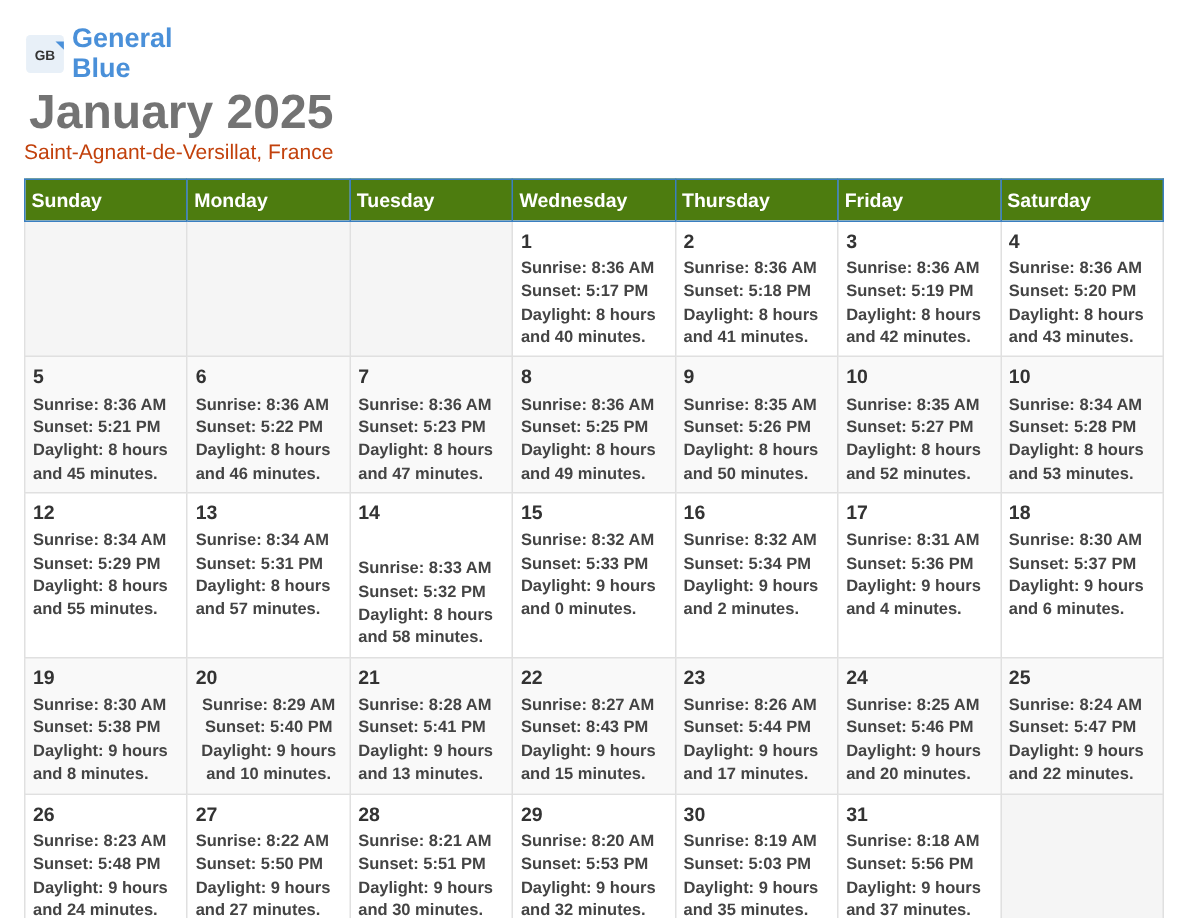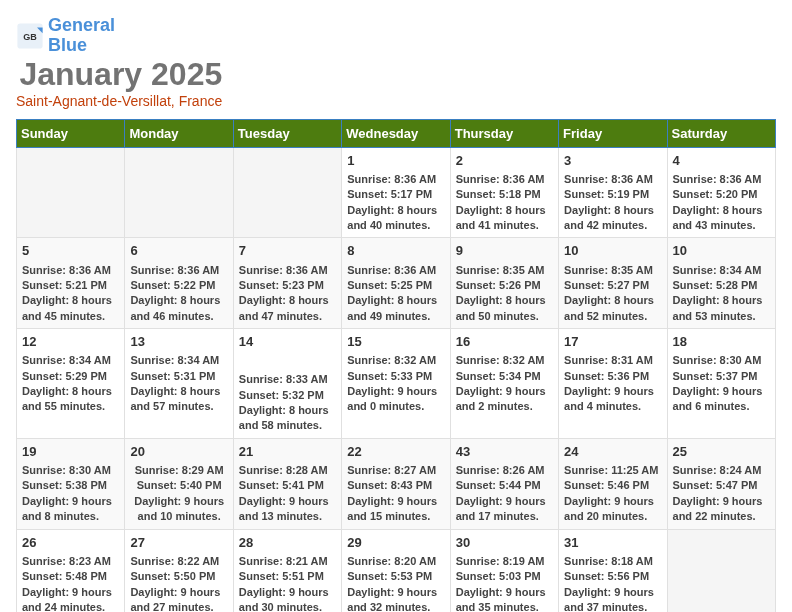--- a/index.html
+++ b/index.html
@@ -266,28 +266,28 @@
 Sunset: 5:41 PM
 Daylight: 9 hours and 13 minutes.</div>
         </td>
         <td>
           <span class="day-num">22</span>
           <div class="day-info" style="white-space: pre-line;">Sunrise: 8:27 AM
 Sunset: 8:43 PM
 Daylight: 9 hours and 15 minutes.</div>
         </td>
         <td>
-          <span class="day-num">43</span>
+          <span class="day-num">23</span>
           <div class="day-info" style="white-space: pre-line;">Sunrise: 8:26 AM
 Sunset: 5:44 PM
 Daylight: 9 hours and 17 minutes.</div>
         </td>
         <td>
           <span class="day-num">24</span>
-          <div class="day-info" style="white-space: pre-line;">Sunrise: 11:25 AM
+          <div class="day-info" style="white-space: pre-line;">Sunrise: 8:25 AM
 Sunset: 5:46 PM
 Daylight: 9 hours and 20 minutes.</div>
         </td>
         <td>
           <span class="day-num">25</span>
           <div class="day-info" style="white-space: pre-line;">Sunrise: 8:24 AM
 Sunset: 5:47 PM
 Daylight: 9 hours and 22 minutes.</div>
         </td>
       </tr>

